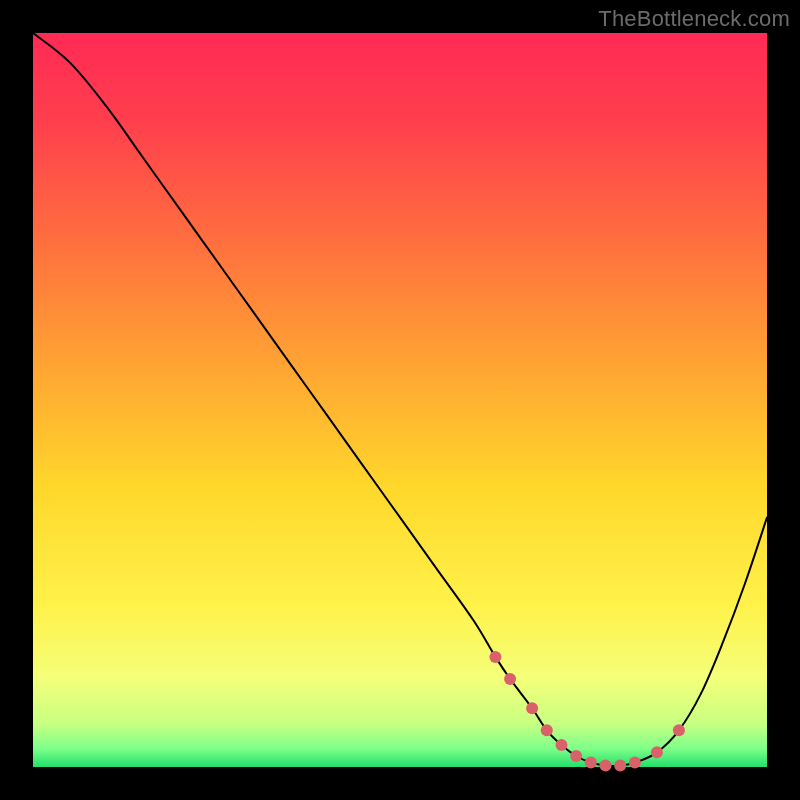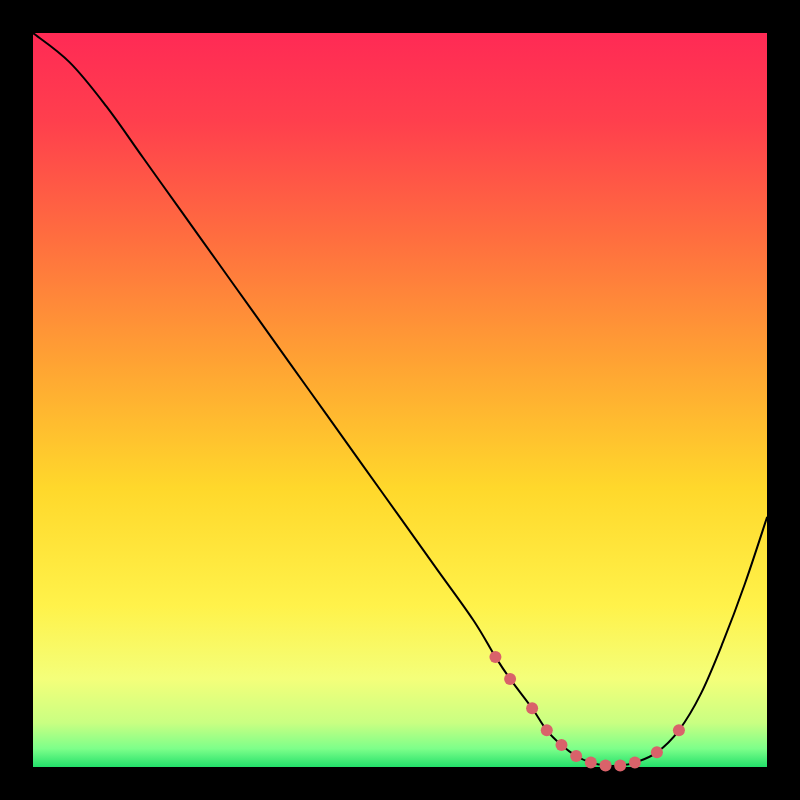--- a/index.html
+++ b/index.html
@@ -33,20 +33,21 @@
     top: 0;
     width: 800px;
     height: 800px;
     display: block;
   }
 </style>
 </head>
 <body>
 <div class="frame">
 
+  <div class="watermark">TheBottleneck.com</div>
 
   <svg class="chart-svg" id="chart-svg" viewBox="0 0 800 800">
       <defs>
         <linearGradient id="bgGrad" x1="0" y1="0" x2="0" y2="1">
           <stop offset="0%" stop-color="#ff2a55"></stop>
           <stop offset="12%" stop-color="#ff3f4d"></stop>
           <stop offset="28.000000000000004%" stop-color="#ff6e3f"></stop>
           <stop offset="45%" stop-color="#ffa333"></stop>
           <stop offset="62%" stop-color="#ffd82b"></stop>
           <stop offset="78%" stop-color="#fff24a"></stop>

